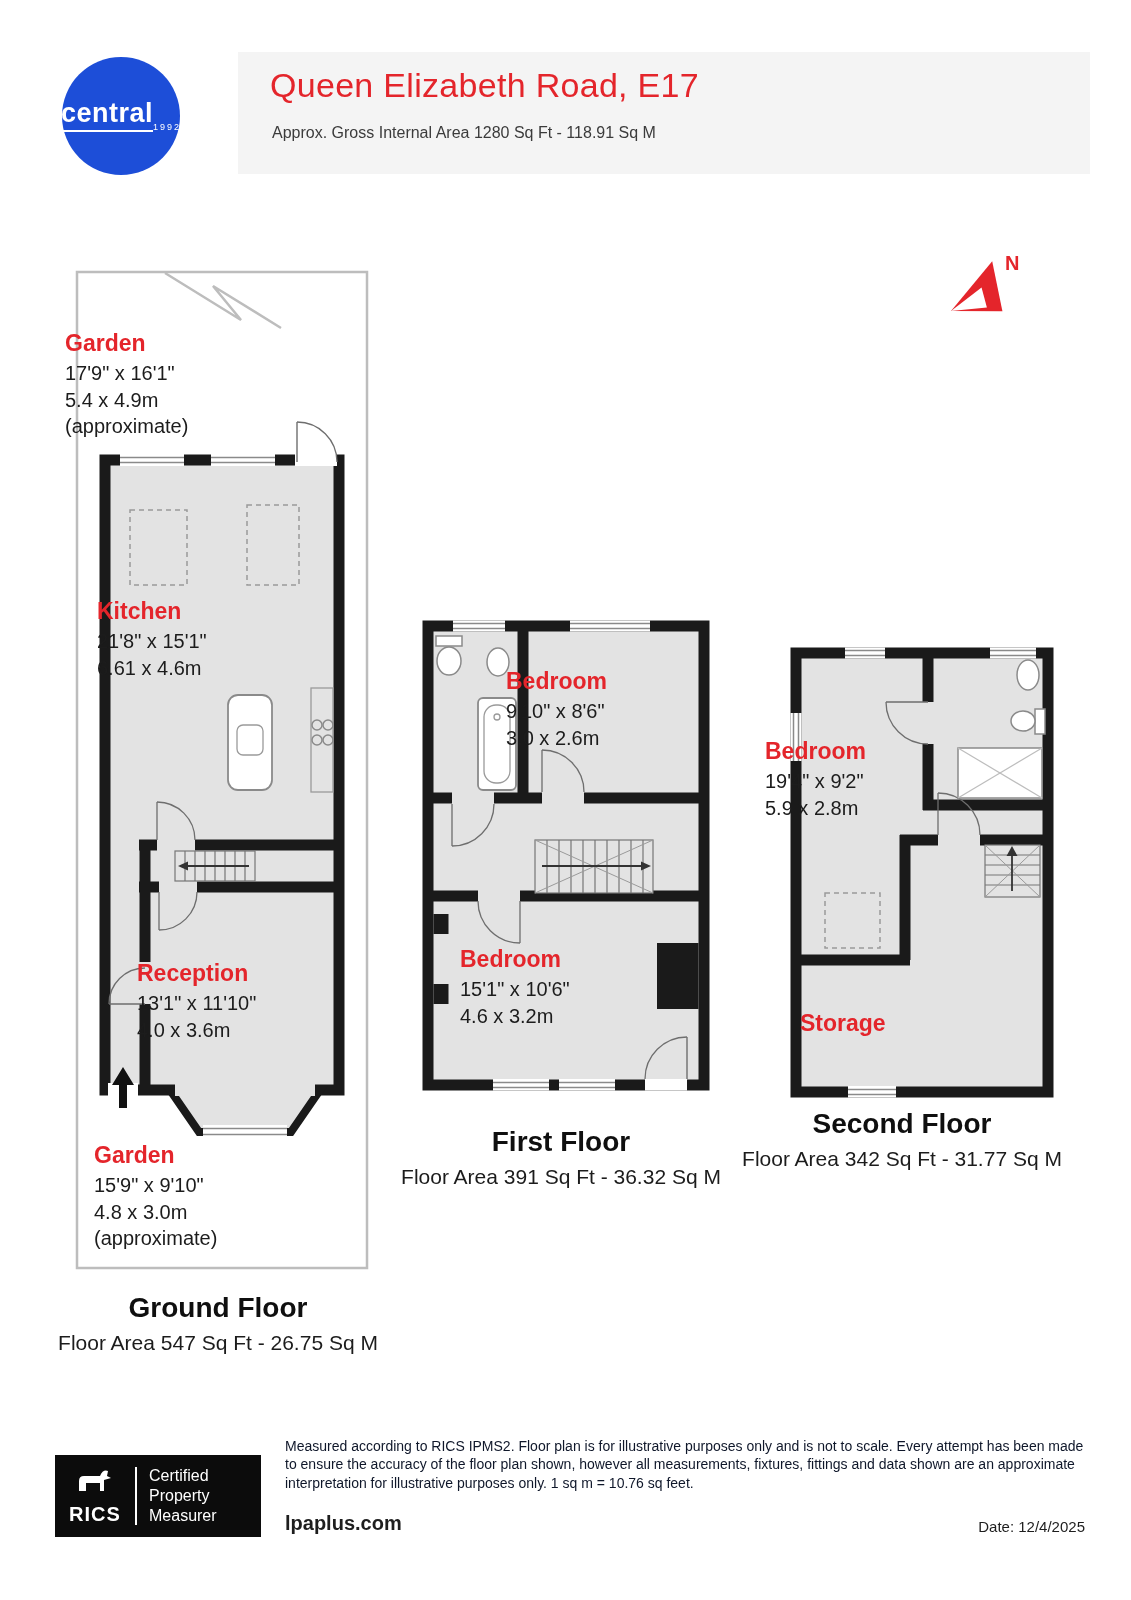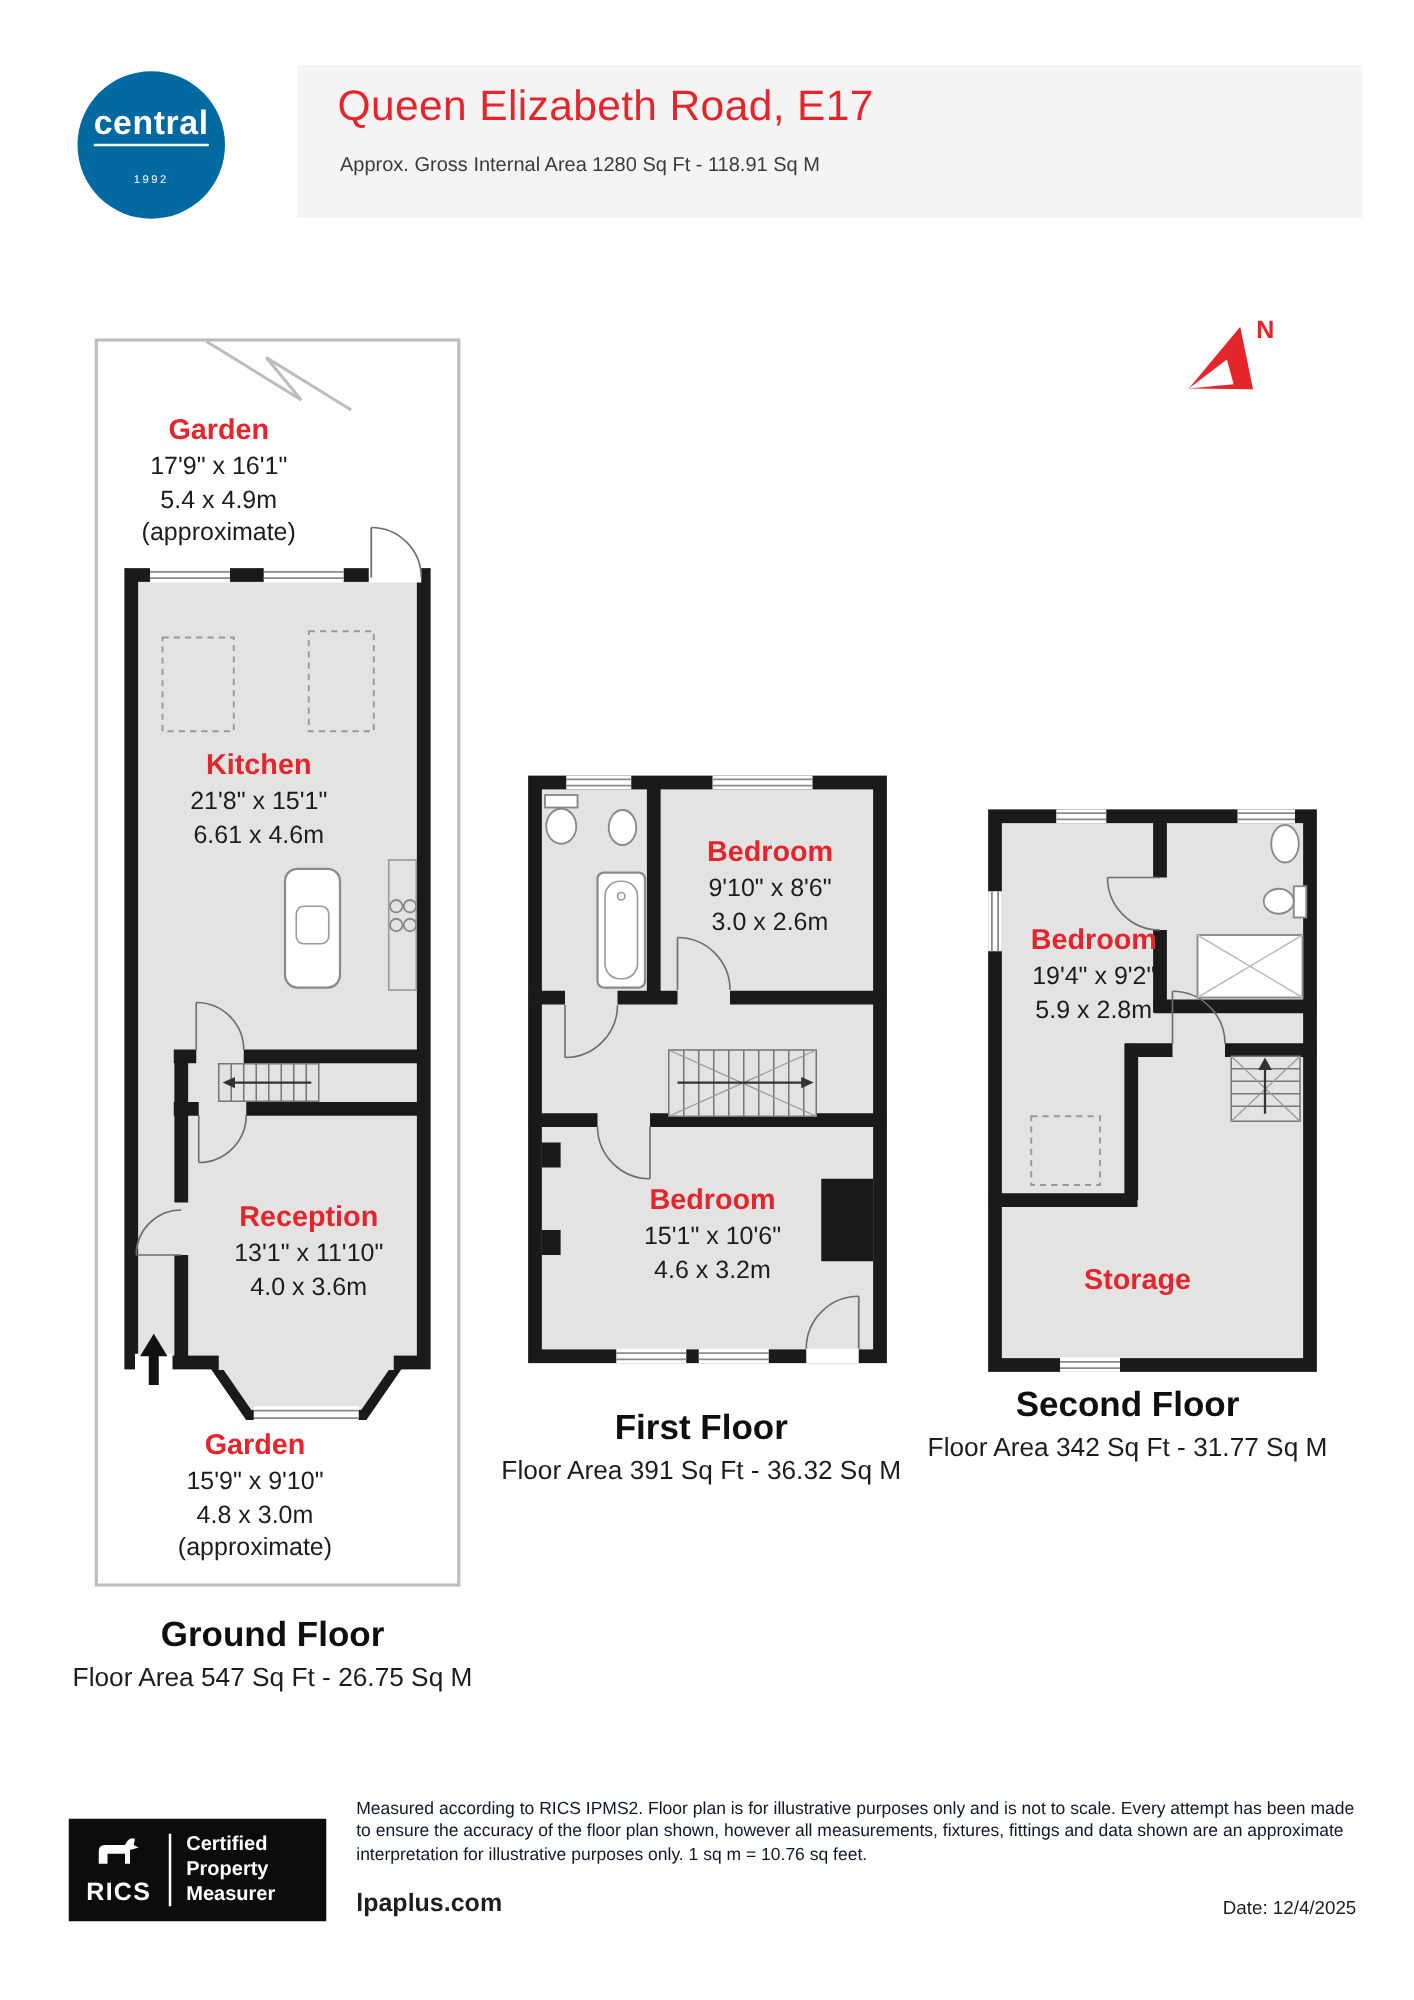--- a/index.html
+++ b/index.html
@@ -1,35 +1,35 @@
 <!DOCTYPE html>
 <html><head>
 <meta charset="utf-8">
 <style>
   html,body{margin:0;padding:0}
   body{background:#ffffff;font-family:"Liberation Sans",sans-serif}
   #canvas{position:relative;width:1131px;height:1600px;background:#ffffff;overflow:hidden}
   .abs{position:absolute}
   .header-band{left:238px;top:52px;width:852px;height:122px;background:#f4f4f4}
-  .logo-circle{left:62px;top:57px;width:118px;height:118px;border-radius:50%;background:#0369a1;color:#fff;display:flex;flex-direction:column;align-items:center;justify-content:center}
+  .logo-circle{left:62px;top:57px;width:118px;height:118px;border-radius:50%;background:#1d4ed8;color:#fff;display:flex;flex-direction:row;align-items:center;justify-content:center}
   .logo-brand{font-size:27px;font-weight:bold;letter-spacing:.5px;line-height:1;border-bottom:2px solid #fff;padding-bottom:3px}
   .logo-year{font-size:9px;letter-spacing:2px;margin-top:21px}
   .page-title{left:270px;top:66px;font-size:34px;font-weight:normal;color:#e4252b;letter-spacing:.3px}
   .page-subtitle{left:272px;top:124px;font-size:16px;color:#3b3b3b}
-  .room-label{text-align:center;line-height:1.32}
+  .room-label{text-align:left;line-height:1.32}
   .room-name{font-size:23px;font-weight:bold;color:#e4252b;margin-bottom:2px}
   .room-dims{font-size:20px;color:#1c1c1c}
   .floor-caption{text-align:center}
   .floor-title{font-size:28px;font-weight:bold;color:#0f0f0f}
   .floor-area{font-size:21px;color:#1c1c1c;margin-top:7px}
   .badge{left:55px;top:1455px;width:206px;height:82px;background:#0c0c0c;display:flex;align-items:center;color:#fff}
   .badge-left{width:80px;display:flex;flex-direction:column;align-items:center;gap:8px}
   .badge-org{font-size:20px;font-weight:bold;letter-spacing:1px}
   .badge-divider{width:2px;height:58px;background:#ffffff}
-  .badge-right{padding-left:12px;font-size:16px;font-weight:bold;line-height:1.25}
+  .badge-right{padding-left:12px;font-size:16px;font-weight:normal;line-height:1.25}
   .disclaimer{left:285px;top:1437px;width:802px;font-size:14px;color:#0f172a;line-height:1.32}
   .website{left:285px;top:1512px;font-size:20px;font-weight:bold;color:#1e1e1e}
   .date{left:880px;top:1518px;width:205px;text-align:right;font-size:15px;color:#1e1e1e}
 </style>
 </head>
 <body>
 
 <div id="canvas">
 
   <div class="abs header-band"></div>

